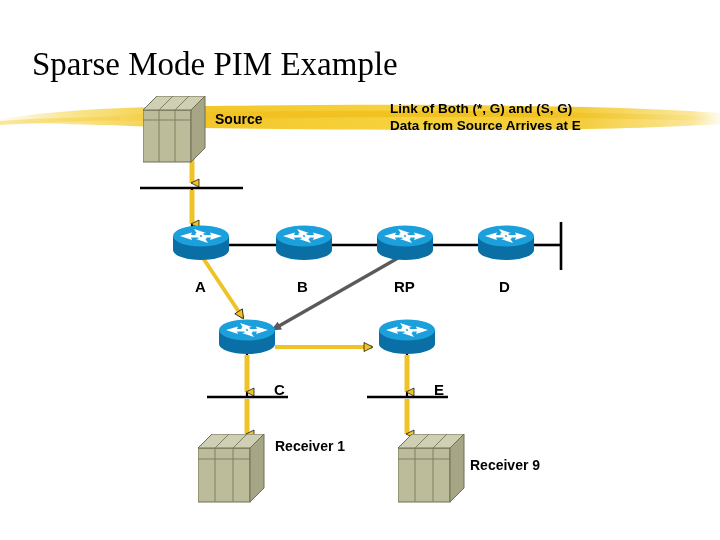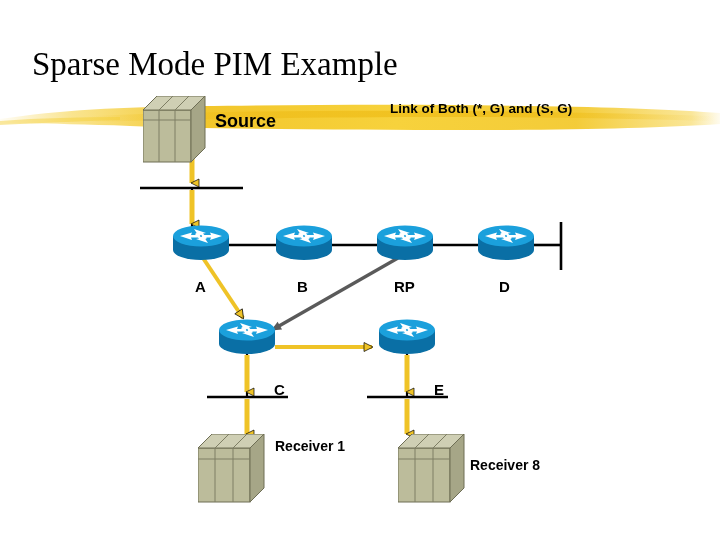--- a/index.html
+++ b/index.html
@@ -40,21 +40,21 @@
   }
 
   
   .lbl {
     position: absolute;
     color: #000000;
     font-family: "Liberation Sans", sans-serif;
     font-weight: bold;
     white-space: nowrap;
   }
-  .lbl-source { left: 215px; top: 111px; font-size: 18px; }
+  .lbl-source { left: 215px; top: 111px; font-size: 14px; }
   .lbl-node   { font-size: 15px; }
   .lbl-dev    { font-size: 14px; }
 
   .annot {
     position: absolute;
     left: 390px;
     top: 100px;
     font-family: "Liberation Sans", sans-serif;
     font-size: 13.5px;
     font-weight: bold;
@@ -104,20 +104,21 @@
     <path d="M 90,17 C 200,12 330,11 470,12 C 570,13 650,15 715,17
              L 715,22 C 640,20 560,18 460,18 C 320,18 190,20 90,23 Z" fill="url(#bg2)"></path>
 
     <path d="M 0,22 C 40,19 80,18 120,18 L 120,21 C 80,22 40,24 0,26 Z" fill="#F5CE33" opacity="0.45"></path>
   </svg>
 
   <div id="slide-title">Sparse Mode PIM Example</div>
 
   <div class="annot">
     <div>Link of Both (*, G) and (S, G)</div>
+    <div>Data from Source Arrives at E</div>
   </div>
 
   <svg id="wires" viewBox="0 0 720 540">
     <defs>
       <marker id="ylArrowDown" markerWidth="10" markerHeight="10" refX="5" refY="8" orient="auto" markerUnits="userSpaceOnUse">
         <path d="M 1,1 L 9,1 L 5,9 Z" fill="#EFC327" stroke="#000000" stroke-width="0.7"></path>
       </marker>
       <marker id="ylArrow" markerWidth="11" markerHeight="11" refX="9" refY="5.5" orient="auto" markerUnits="userSpaceOnUse">
         <path d="M 1,1 L 10,5.5 L 1,10 Z" fill="#EFC327" stroke="#000000" stroke-width="0.7"></path>
       </marker>
@@ -268,15 +269,15 @@
   <svg class="host" style="left:398px; top:434px;" width="68" height="72" viewBox="0 0 68 72">
     <rect x="0" y="14" width="52" height="54" fill="#BCBC9B" stroke="#6E6E55" stroke-width="1"></rect>
     <polygon points="0,14 14,0 66,0 52,14" fill="#CFCFB4" stroke="#6E6E55" stroke-width="1"></polygon>
     <polygon points="52,14 66,0 66,54 52,68" fill="#A6A687" stroke="#6E6E55" stroke-width="1"></polygon>
     <line x1="17" y1="14" x2="17" y2="68" stroke="#7E7E64" stroke-width="1"></line>
     <line x1="35" y1="14" x2="35" y2="68" stroke="#7E7E64" stroke-width="1"></line>
     <line x1="17" y1="14" x2="31" y2="0" stroke="#7E7E64" stroke-width="1"></line>
     <line x1="35" y1="14" x2="49" y2="0" stroke="#7E7E64" stroke-width="1"></line>
     <line x1="0" y1="25" x2="52" y2="25" stroke="#7E7E64" stroke-width="1"></line>
   </svg>
-  <div class="lbl lbl-dev" style="left:470px; top:457px;">Receiver 8</div>
+  <div class="lbl lbl-dev" style="left:470px; top:457px;">Receiver 9</div>
 
 </div>
 
 </body></html>

